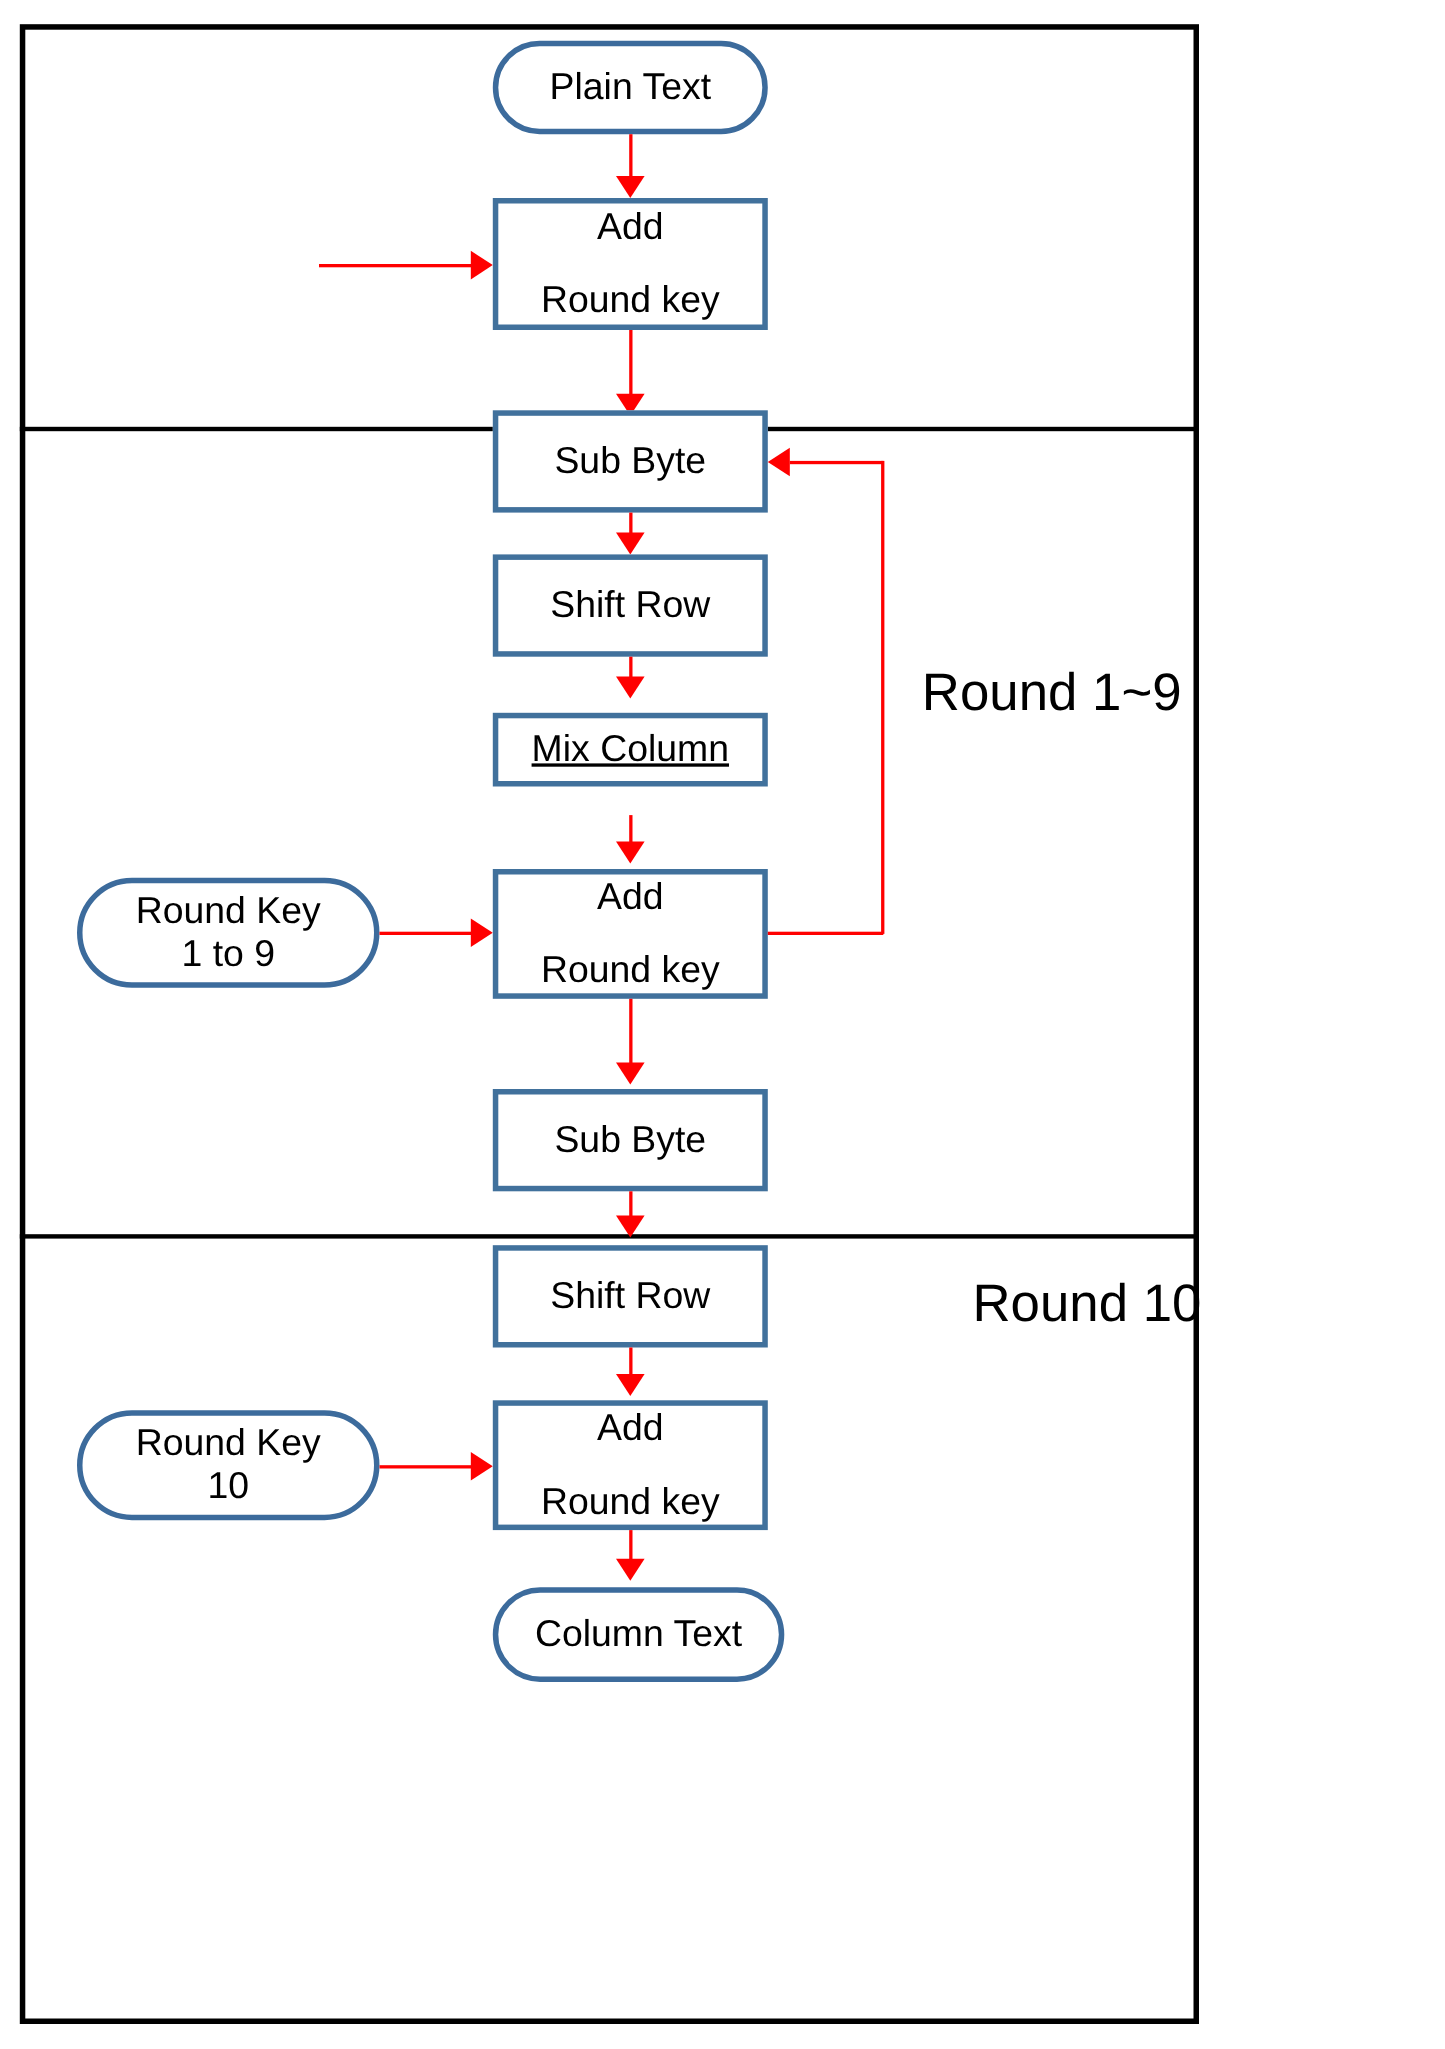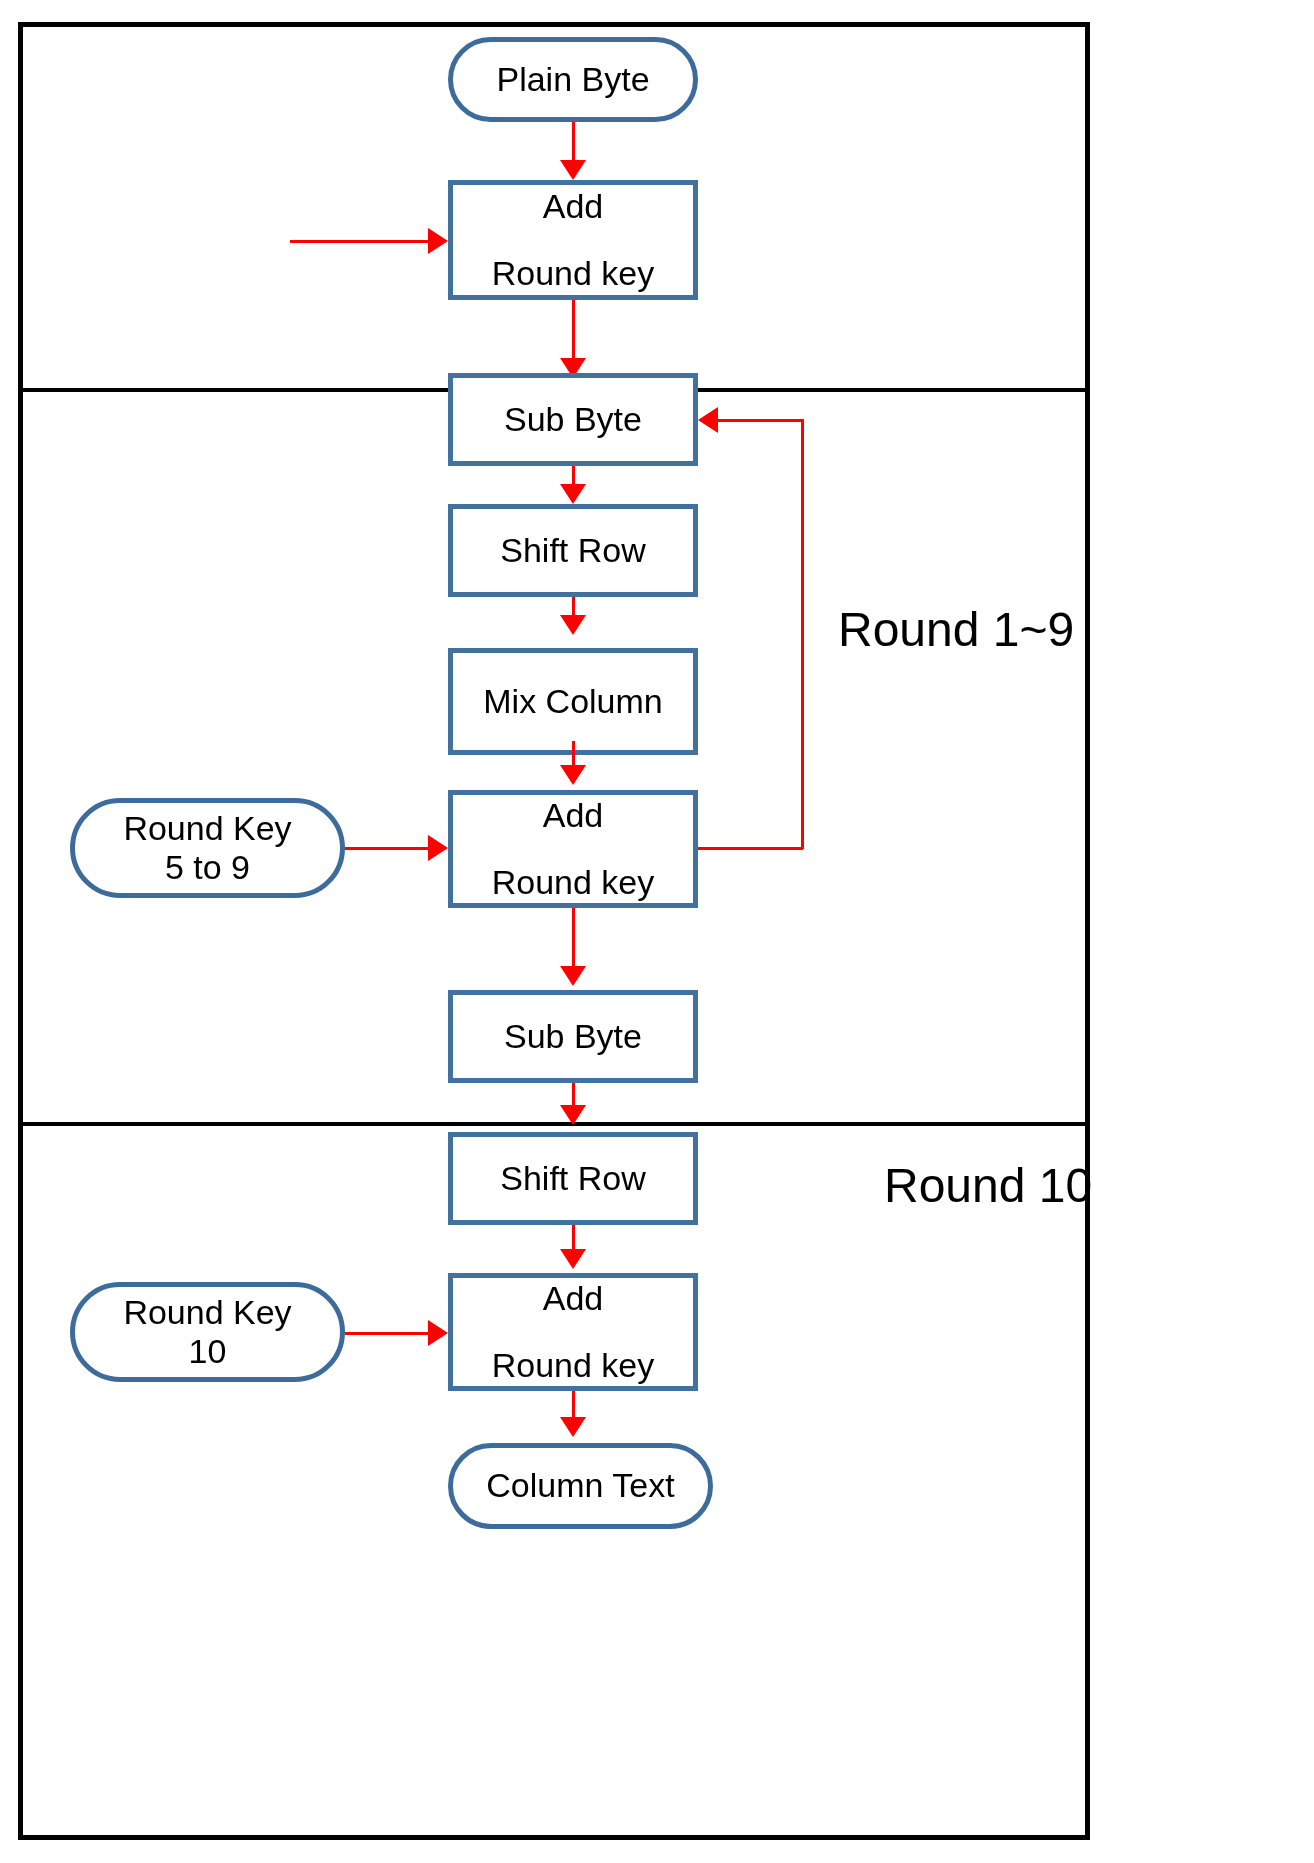--- a/index.html
+++ b/index.html
@@ -61,21 +61,21 @@
 <body>
 
 <div id="diagram">
 
   <div class="frame"></div>
 
   <div class="divider" id="divider-1"></div>
   <div class="divider" id="divider-2"></div>
 
   <div class="term" style="left:448px;top:37px;width:250px;height:85px;">
-    <span>Plain Byte</span>
+    <span>Plain Text</span>
   </div>
 
   <div class="vline" style="left:572px;top:122px;height:41px;"></div>
   <div class="arrow-down" style="left:560px;top:160px;"></div>
 
 
   <div class="hline" style="left:290px;top:240px;width:140px;"></div>
   <div class="arrow-right" style="left:428px;top:228px;"></div>
 
   <div class="proc two-line" style="left:448px;top:180px;width:250px;height:120px;">
@@ -97,30 +97,30 @@
   <div class="vline" style="left:572px;top:466px;height:22px;"></div>
   <div class="arrow-down" style="left:560px;top:484px;"></div>
 
   <div class="proc" style="left:448px;top:504px;width:250px;height:93px;">
     <span>Shift Row</span>
   </div>
 
   <div class="vline" style="left:572px;top:597px;height:22px;"></div>
   <div class="arrow-down" style="left:560px;top:615px;"></div>
 
-  <div class="proc" style="left:448px;top:648px;width:250px;height:107px;">
+  <div class="proc" style="left:448px;top:648px;width:250px;height:67px;text-decoration:underline;">
     <span>Mix Column</span>
   </div>
 
   <div class="vline" style="left:572px;top:741px;height:28px;"></div>
   <div class="arrow-down" style="left:560px;top:765px;"></div>
 
   <div class="term two-line" style="left:70px;top:798px;width:275px;height:100px;">
     <span>Round Key</span>
-    <span>5 to 9</span>
+    <span>1 to 9</span>
   </div>
 
   <div class="hline" style="left:345px;top:847px;width:85px;"></div>
   <div class="arrow-right" style="left:428px;top:835px;"></div>
 
   <div class="proc two-line" style="left:448px;top:790px;width:250px;height:118px;">
     <span>Add</span>
     <span>Round key</span>
   </div>
 

